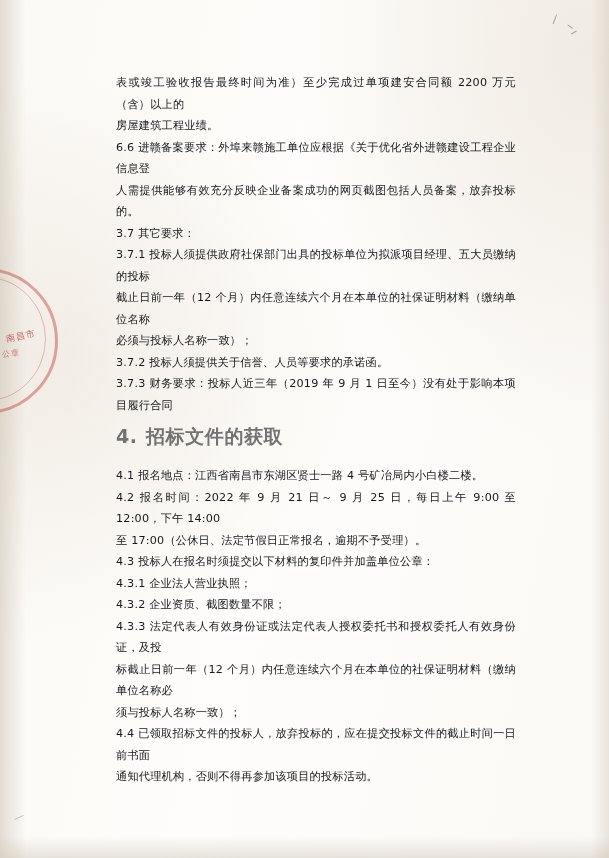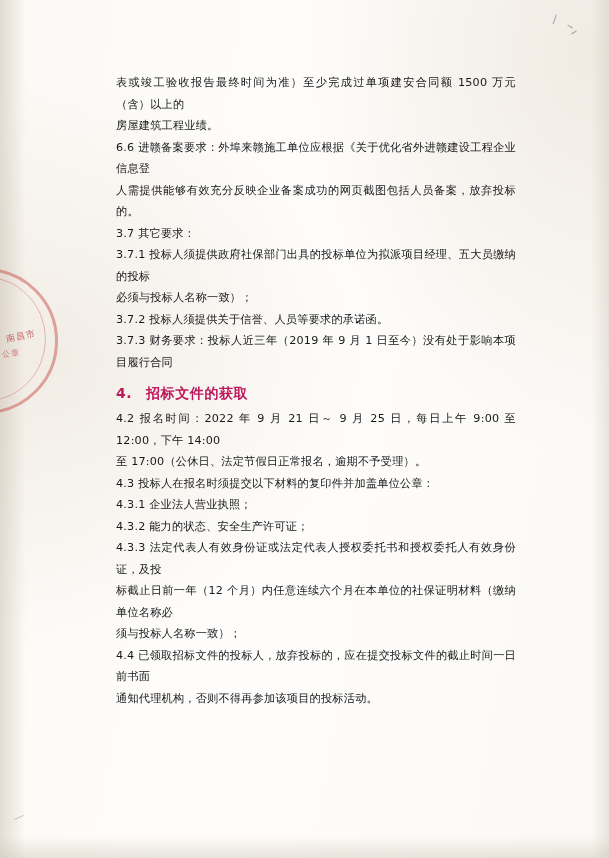--- a/index.html
+++ b/index.html
@@ -67,27 +67,27 @@
 
   .para {
     font-size: 11.2px;
     line-height: 21.5px;
     text-align: justify;
     letter-spacing: 0.2px;
     margin-bottom: 0px;
     color: #16181b;
   }
   .heading {
-    font-size: 14px;
+    font-size: 19px;
     font-weight: bold;
     line-height: 30px;
     letter-spacing: 0.6px;
-    color: #be185d;
+    color: #737373;
     margin-top: 5px;
-    margin-bottom: 0;
+    margin-bottom: 14px;
   }
   .heading .num {
     display: inline-block;
     min-width: 26px;
   }
   .heading .htext {
     margin-left: 4px;
   }
 
   
@@ -194,34 +194,36 @@
   </div>
   <div class="mark-bl"></div>
 
   <div class="seal"></div>
   <div class="seal-inner"></div>
 
   <div class="seal-text">南昌市</div>
   <div class="seal-text2">公章</div>
 
   <div class="content">
-      <p class="para">表或竣工验收报告最终时间为准）至少完成过单项建安合同额 1500 万元（含）以上的</p>
+      <p class="para">表或竣工验收报告最终时间为准）至少完成过单项建安合同额 2200 万元（含）以上的</p>
       <p class="para">房屋建筑工程业绩。</p>
       <p class="para">6.6 进赣备案要求：外埠来赣施工单位应根据《关于优化省外进赣建设工程企业信息登</p>
       <p class="para">人需提供能够有效充分反映企业备案成功的网页截图包括人员备案，放弃投标的。</p>
       <p class="para">3.7 其它要求：</p>
       <p class="para">3.7.1 投标人须提供政府社保部门出具的投标单位为拟派项目经理、五大员缴纳的投标</p>
+      <p class="para">截止日前一年（12 个月）内任意连续六个月在本单位的社保证明材料（缴纳单位名称</p>
       <p class="para">必须与投标人名称一致）；</p>
       <p class="para">3.7.2 投标人须提供关于信誉、人员等要求的承诺函。</p>
       <p class="para">3.7.3 财务要求：投标人近三年（2019 年 9 月 1 日至今）没有处于影响本项目履行合同</p>
       <h2 class="heading"><span class="num">4.</span><span class="htext">招标文件的获取</span></h2>
+      <p class="para">4.1 报名地点：江西省南昌市东湖区贤士一路 4 号矿冶局内小白楼二楼。</p>
       <p class="para">4.2 报名时间：2022 年 9 月 21 日～ 9 月 25 日，每日上午 9:00 至 12:00，下午 14:00</p>
       <p class="para">至 17:00（公休日、法定节假日正常报名，逾期不予受理）。</p>
       <p class="para">4.3 投标人在报名时须提交以下材料的复印件并加盖单位公章：</p>
       <p class="para">4.3.1 企业法人营业执照；</p>
-      <p class="para">4.3.2 能力的状态、安全生产许可证；</p>
+      <p class="para">4.3.2 企业资质、截图数量不限；</p>
       <p class="para">4.3.3 法定代表人有效身份证或法定代表人授权委托书和授权委托人有效身份证，及投</p>
       <p class="para">标截止日前一年（12 个月）内任意连续六个月在本单位的社保证明材料（缴纳单位名称必</p>
       <p class="para">须与投标人名称一致）；</p>
       <p class="para">4.4 已领取招标文件的投标人，放弃投标的，应在提交投标文件的截止时间一日前书面</p>
       <p class="para">通知代理机构，否则不得再参加该项目的投标活动。</p>
     </div>
 </div>
 
 </body></html>

